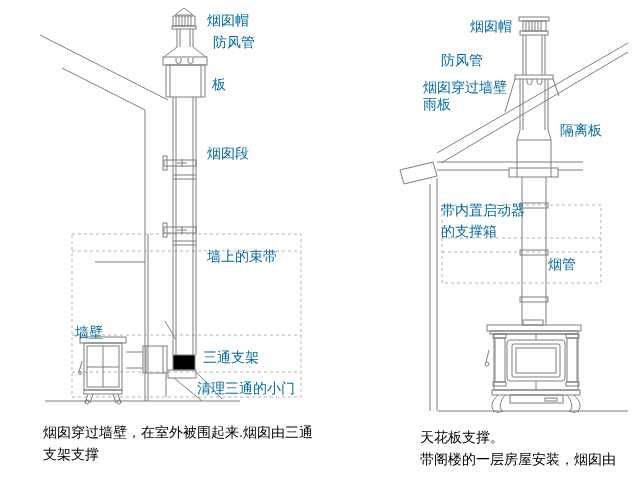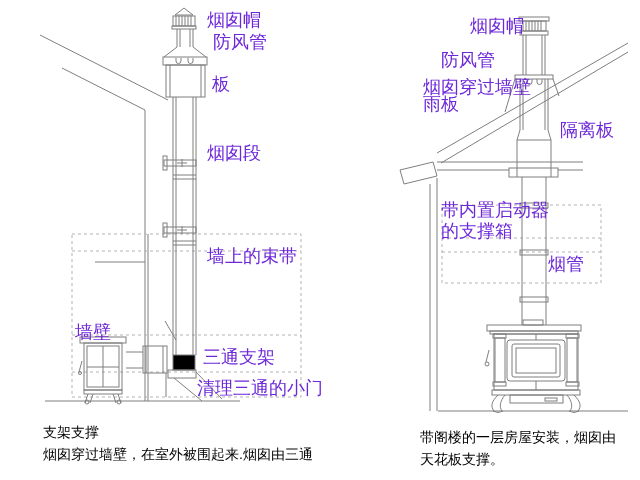--- a/index.html
+++ b/index.html
@@ -2,21 +2,21 @@
 <html><head>
 <meta charset="utf-8">
 <style>
   html,body{margin:0;padding:0;background:#fff;}
   #stage{
     position:relative;width:640px;height:480px;background:#ffffff;overflow:hidden;
     font-family:"Liberation Sans",sans-serif;color:#000;
   }
   #stage svg{position:absolute;left:0;top:0;}
   .lbl{
-    position:absolute;font-size:18px;line-height:16px;color:#6d28d9;white-space:nowrap;
+    position:absolute;font-size:14px;line-height:16px;color:#0369a1;white-space:nowrap;
     font-family:"Liberation Sans",sans-serif;
   }
   .cap{
     position:absolute;font-size:14px;line-height:22px;color:#000;white-space:nowrap;
     font-family:"Liberation Sans",sans-serif;
   }
 </style>
 </head>
 <body>
 
@@ -214,31 +214,31 @@
   <span class="lbl" style="left:207px;top:12px">烟囱帽</span>
   <span class="lbl" style="left:213px;top:34px">防风管</span>
   <span class="lbl" style="left:212px;top:76px">板</span>
   <span class="lbl" style="left:207px;top:145px">烟囱段</span>
   <span class="lbl" style="left:207px;top:248px">墙上的束带</span>
   <span class="lbl" style="left:75px;top:324px">墙壁</span>
   <span class="lbl" style="left:203px;top:349px">三通支架</span>
   <span class="lbl" style="left:197px;top:380px">清理三通的小门</span>
 
   <div class="cap" style="left:43px;top:421px">
+    <div>烟囱穿过墙壁，在室外被围起来.烟囱由三通</div>
     <div>支架支撑</div>
-    <div>烟囱穿过墙壁，在室外被围起来.烟囱由三通</div>
   </div>
 
   <span class="lbl" style="left:470px;top:18px">烟囱帽</span>
   <span class="lbl" style="left:441px;top:52px">防风管</span>
   <span class="lbl" style="left:423px;top:79px">烟囱穿过墙壁</span>
   <span class="lbl" style="left:423px;top:96px">雨板</span>
   <span class="lbl" style="left:560px;top:122px">隔离板</span>
   <span class="lbl" style="left:441px;top:202px">带内置启动器</span>
   <span class="lbl" style="left:441px;top:223px">的支撑箱</span>
   <span class="lbl" style="left:548px;top:256px">烟管</span>
 
   <div class="cap" style="left:420px;top:426px">
+    <div>天花板支撑。</div>
     <div>带阁楼的一层房屋安装，烟囱由</div>
-    <div>天花板支撑。</div>
   </div>
 
 </div>
 
 </body></html>

